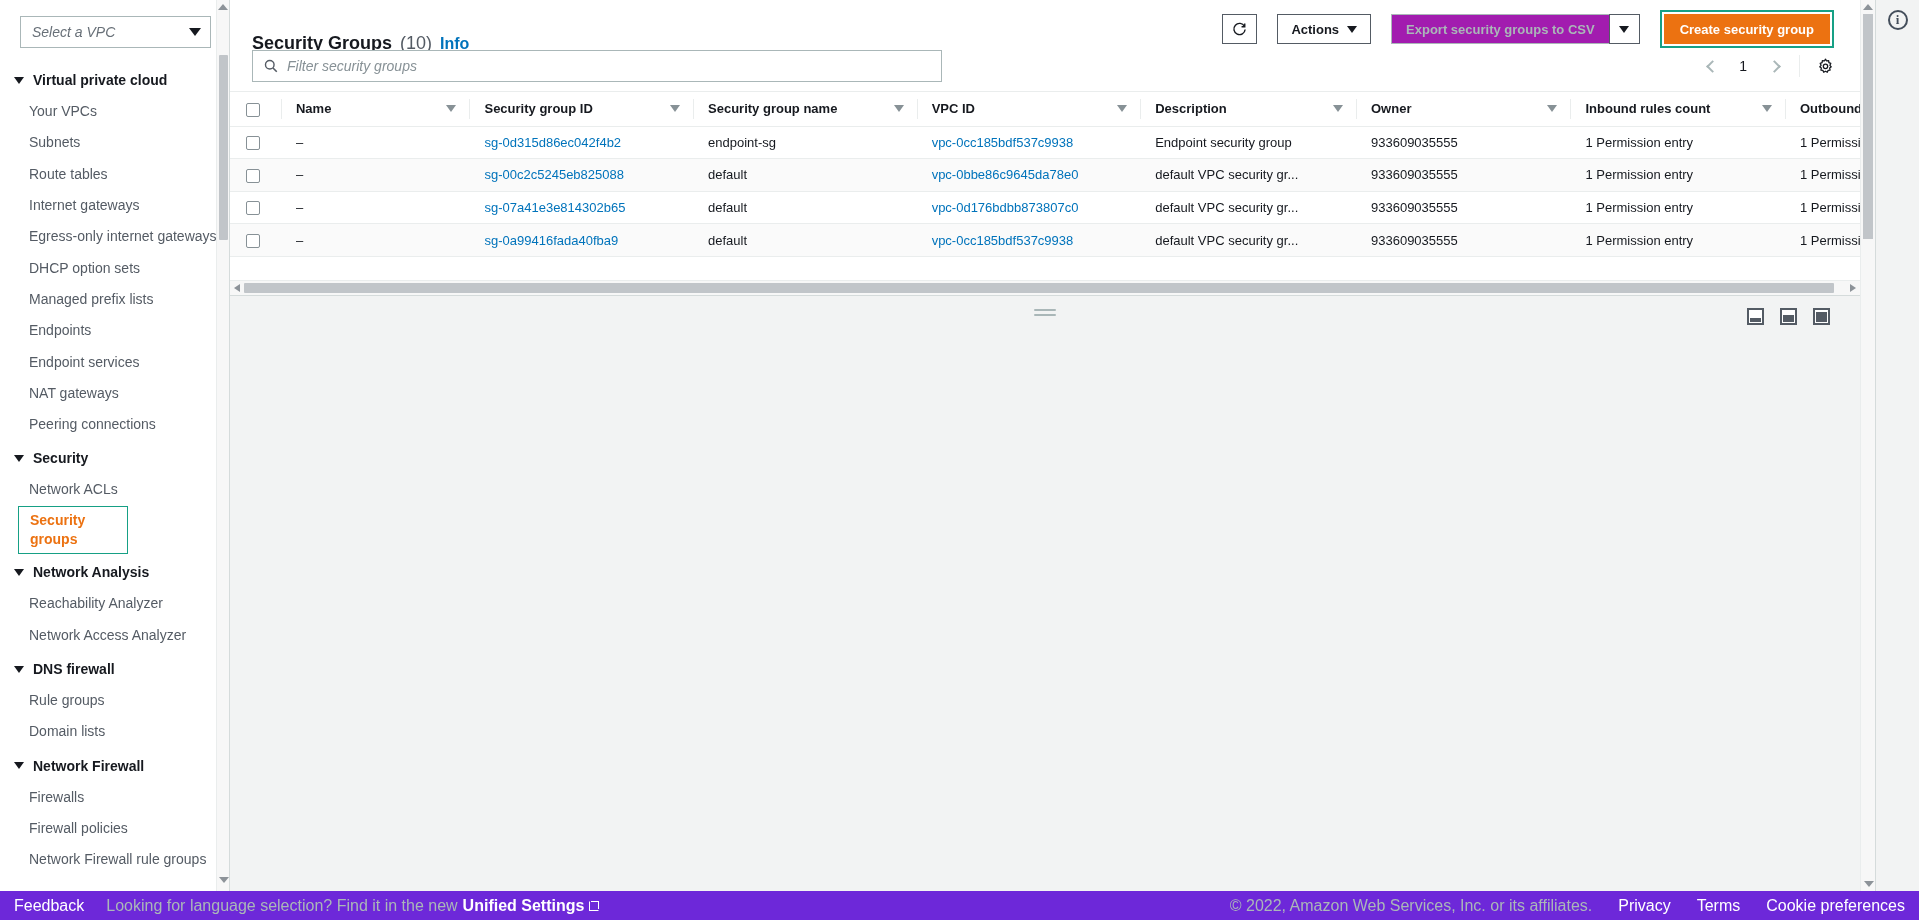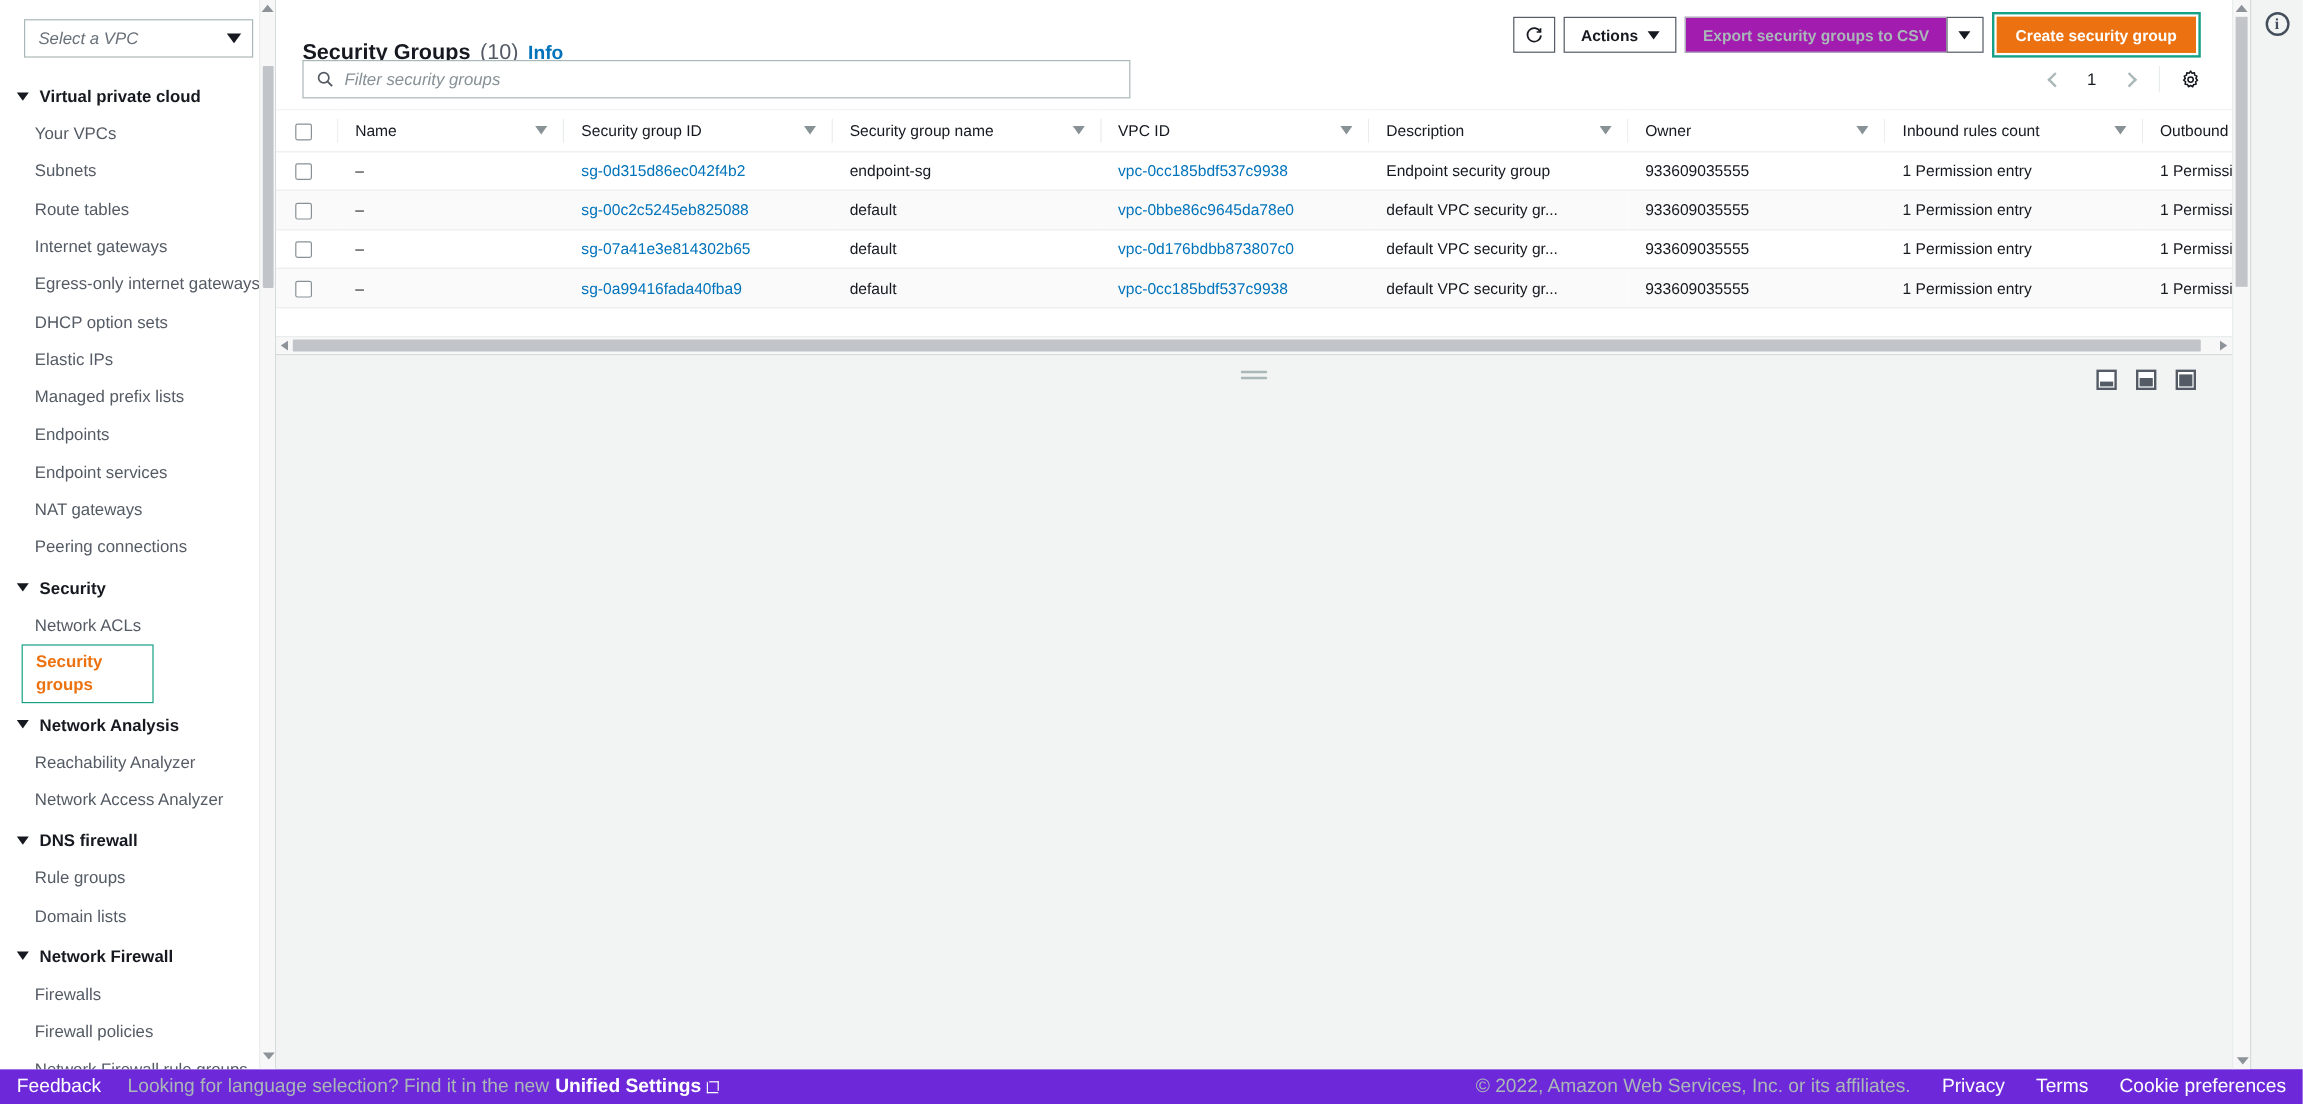--- a/index.html
+++ b/index.html
@@ -83,21 +83,21 @@
   }
   .card-head {
     display: flex; align-items: center; justify-content: space-between;
     padding: 14px 26px 0 22px; height: 44px;
   }
   .title-row { display: flex; align-items: baseline; gap: 8px; }
   .page-title { font-size: 18px; font-weight: bold; color: #16191f; }
   .page-count { font-size: 18px; color: #545b64; font-weight: normal; margin-top: 28px; }
   .info-link { font-size: 16px; color: #0073bb; font-weight: bold; cursor: pointer; text-decoration: none; }
 
-  .toolbar { display: flex; align-items: center; gap: 7px; }
+  .toolbar { display: flex; align-items: center; gap: 20px; }
   .btn {
     height: 30px; border: 1px solid #545b64; background: #fff;
     color: #16191f; font-size: 13px; font-weight: bold;
     display: inline-flex; align-items: center; justify-content: center;
     padding: 0 13px; cursor: pointer; font-family: inherit;
   }
   .btn.icon-only { width: 35px; padding: 0; }
   .btn-split { display: flex; }
   .btn-split .left {
     height: 30px; border: 1px solid #aab7b8; border-right: none; background: #a21caf;
@@ -145,21 +145,21 @@
   .chev { width: 9px; height: 9px; border-style: solid; border-color: #aab7b8; }
   .chev.left { border-width: 0 0 2px 2px; transform: rotate(45deg); }
   .chev.right { border-width: 2px 2px 0 0; transform: rotate(45deg); }
   .pg-num { font-size: 14px; color: #16191f; padding: 0 10px; cursor: pointer; }
   .gear-sep { width: 1px; height: 22px; background: #eaeded; margin: 0 8px; }
 
   
   .tbl-scroll { position: relative; overflow: hidden; height: 173px; }
   table.grid { border-collapse: collapse; width: 1790px; table-layout: fixed; }
   table.grid th {
-    font-size: 13px; font-weight: normal; color: #16191f; text-align: left;
+    font-size: 13px; font-weight: bold; color: #16191f; text-align: left;
     padding: 9px 14px 9px 14px; border-top: 1px solid #eaeded;
     border-bottom: 1px solid #eaeded; background: #fff; white-space: nowrap;
     position: relative;
   }
   table.grid th .thin {
     position: absolute; right: 0; top: 7px; bottom: 7px; width: 1px; background: #eaeded;
   }
   table.grid th .hdr { display: flex; align-items: center; justify-content: space-between; }
   .sort-tri {
     width: 0; height: 0; border-left: 5px solid transparent;
@@ -266,21 +266,20 @@
               <div class="nav-header">
                 <span class="tri"></span>
                 <span class="ttl">Virtual private cloud</span>
               </div>
               <a class="nav-item">Your VPCs</a>
               <a class="nav-item">Subnets</a>
               <a class="nav-item">Route tables</a>
               <a class="nav-item">Internet gateways</a>
               <a class="nav-item">Egress-only internet gateways</a>
               <a class="nav-item">DHCP option sets</a>
-              <a class="nav-item">Elastic IPs</a>
               <a class="nav-item">Managed prefix lists</a>
               <a class="nav-item">Endpoints</a>
               <a class="nav-item">Endpoint services</a>
               <a class="nav-item">NAT gateways</a>
               <a class="nav-item">Peering connections</a>
             </div>
             <div class="nav-group">
               <div class="nav-header">
                 <span class="tri"></span>
                 <span class="ttl">Security</span>

